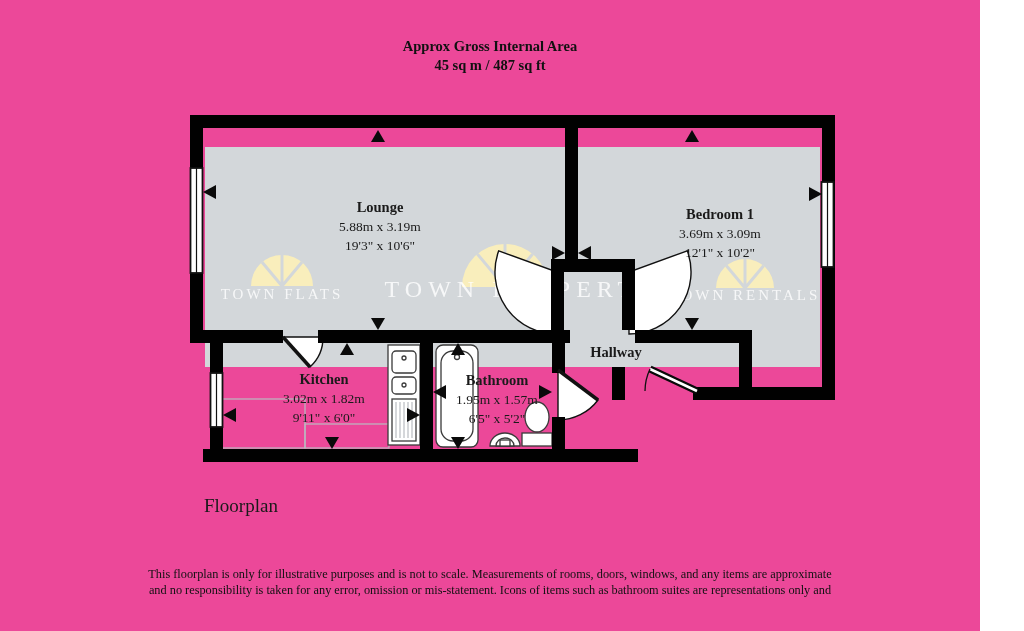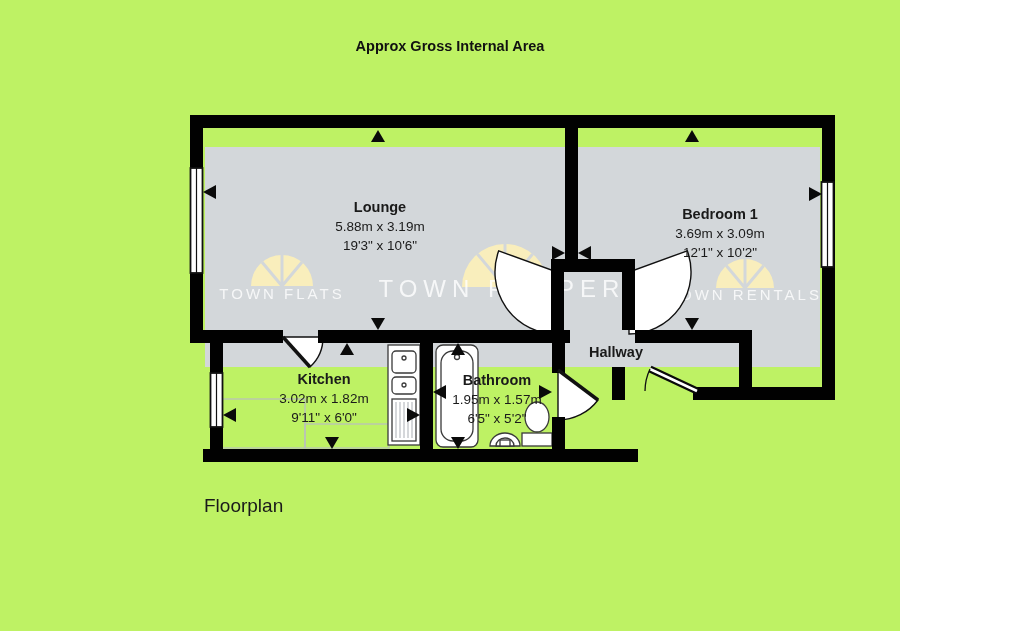--- a/index.html
+++ b/index.html
@@ -1,17 +1,17 @@
 <!DOCTYPE html>
 <html><head>
 <meta charset="utf-8">
 <style>
   html,body{margin:0;padding:0;background:#ffffff;}
-  #stage{position:relative;width:900px;height:631px;background:#bef264;overflow:hidden;
-         font-family:Liberation Sans, sans-serif;}
+  #stage{position:relative;width:980px;height:631px;background:#ec4899;overflow:hidden;
+         font-family:Liberation Serif, serif;}
   .title{position:absolute;top:37px;left:0;width:100%;text-align:center;
          font-size:14.5px;font-weight:bold;color:#111;line-height:19px;}
   .caption{position:absolute;left:204px;top:495px;font-size:19px;color:#1a1a1a;}
   .disclaimer{position:absolute;top:567px;left:0;width:100%;text-align:center;
               font-size:12.3px;line-height:15.5px;color:#111;}
   svg{position:absolute;left:0;top:0;}
   .wall{fill:#010101;}
   .band{fill:#d3d7da;}
   .fan{fill:#f9eebc;}
   .fangap{stroke:#d3d7da;stroke-width:3;fill:none;}
@@ -29,20 +29,21 @@
   .tri{fill:#0a0a0a;}
   text{text-anchor:middle;}
 </style>
 </head>
 <body>
 
 <div id="stage">
 
   <div class="title">
     <div>Approx Gross Internal Area</div>
+    <div>45 sq m / 487 sq ft</div>
   </div>
 
   <svg width="1024" height="631" viewBox="0 0 1024 631">
 
     <rect class="band" x="205" y="147" width="615" height="220"></rect>
 
     <g>
       <path class="fan" d="M251,286 A31,31 0 0 1 313,286 Z"></path>
       <path class="fangap" d="M282,286 L282,255 M282,286 L301.9,262.3 M282,286 L262.1,262.3"></path>
     </g>
@@ -178,15 +179,17 @@
       <text class="roomdim" x="497" y="423">6'5" x 5'2"</text>
     </g>
     <g>
       <text class="roomname" x="616" y="357">Hallway</text>
     </g>
   </svg>
 
   <div class="caption">Floorplan</div>
 
   <div class="disclaimer">
+    <div>This floorplan is only for illustrative purposes and is not to scale. Measurements of rooms, doors, windows, and any items are approximate</div>
+    <div>and no responsibility is taken for any error, omission or mis-statement. Icons of items such as bathroom suites are representations only and</div>
   </div>
 
 </div>
 
 </body></html>

